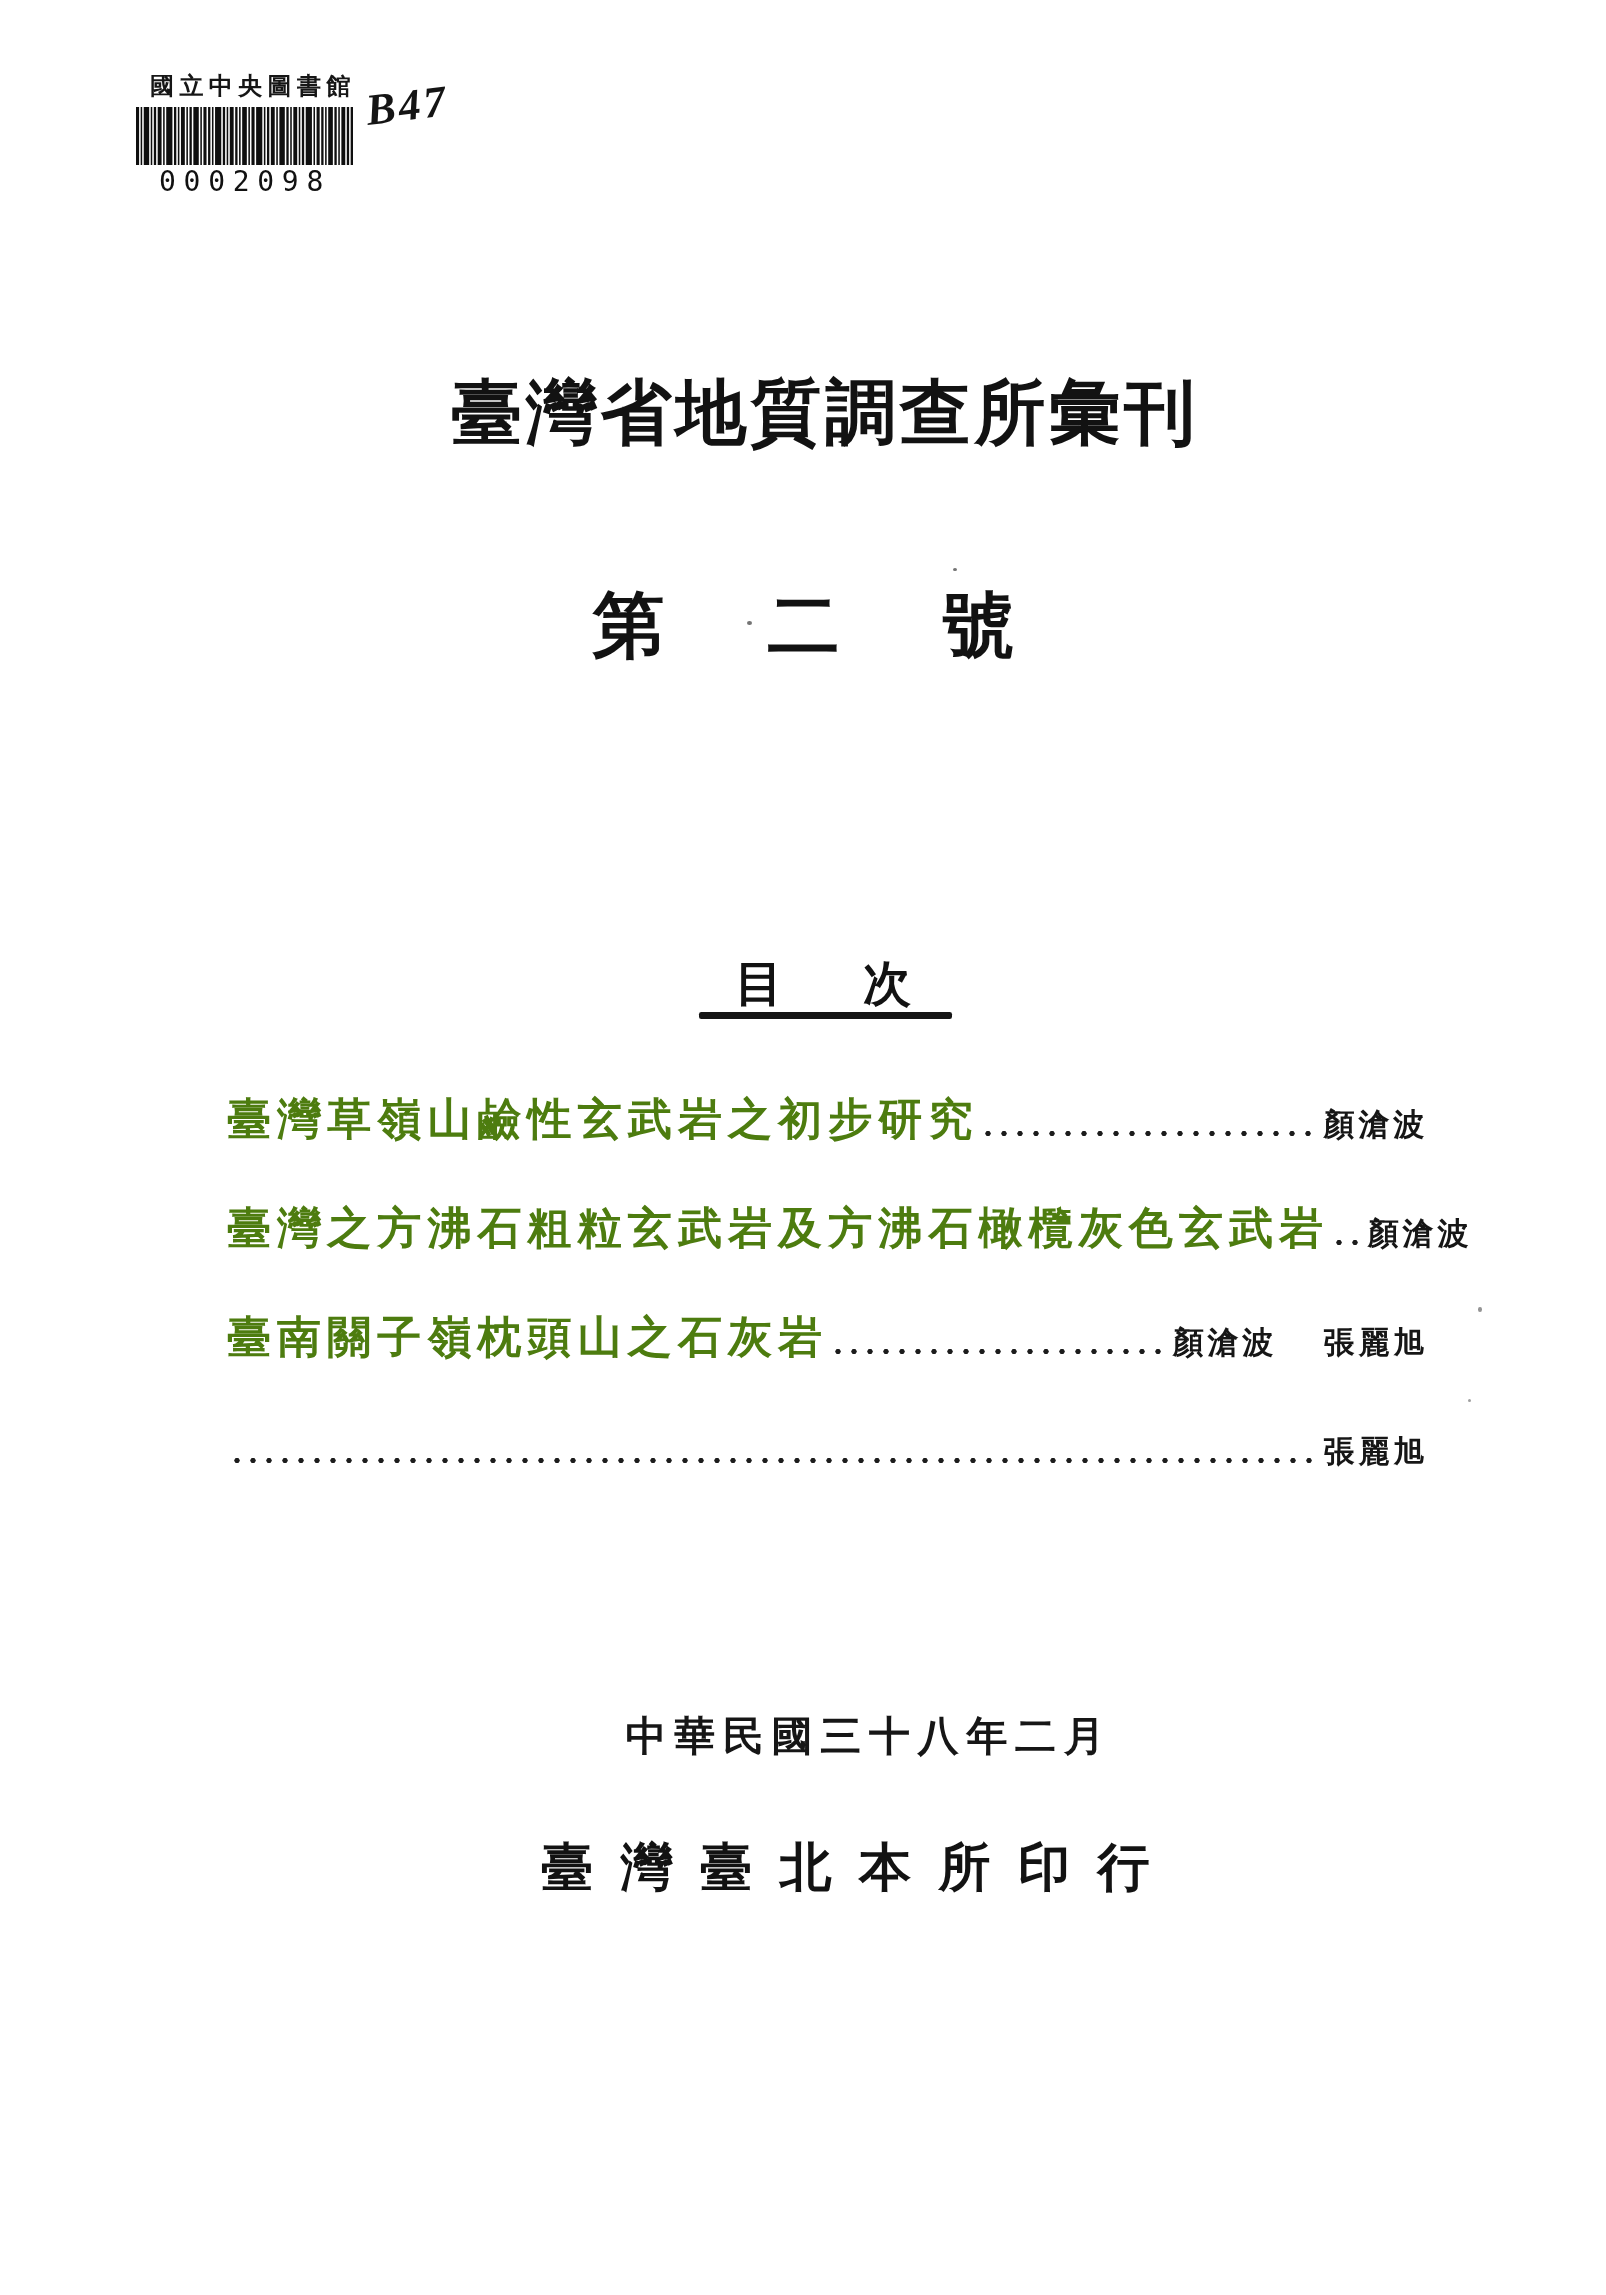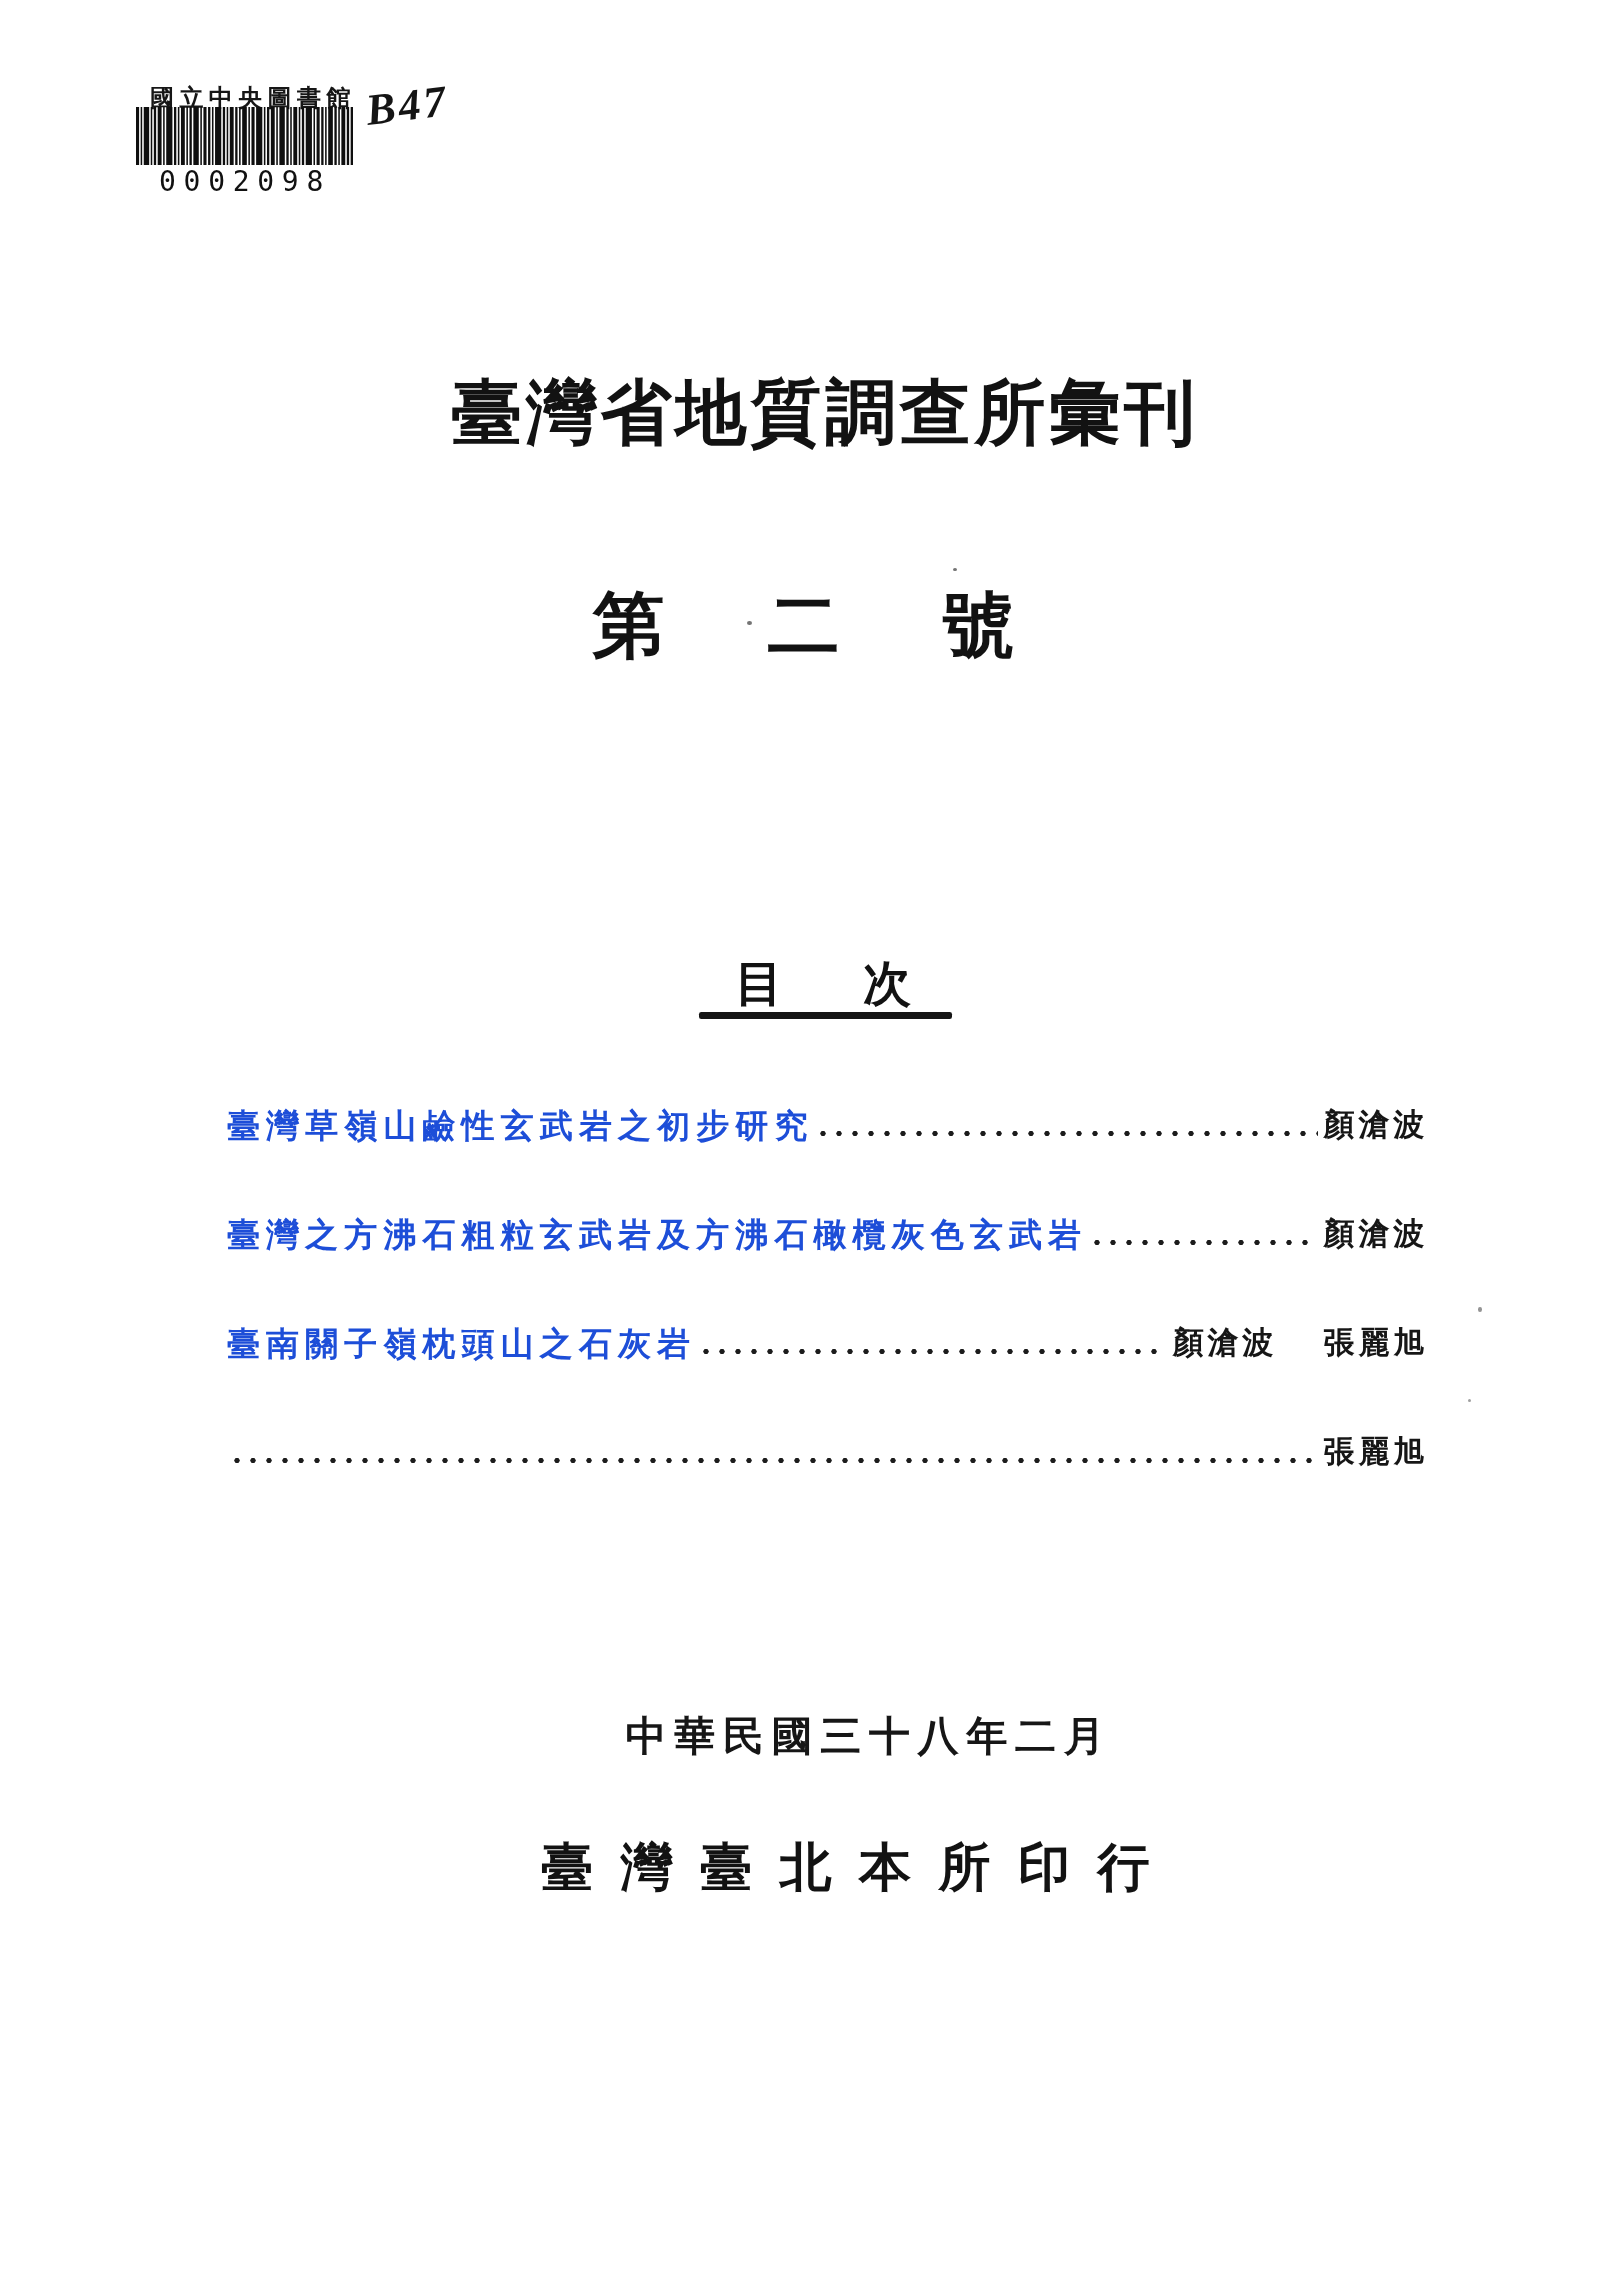--- a/index.html
+++ b/index.html
@@ -17,21 +17,20 @@
 
   
   .stamp-name {
     position: absolute;
     left: 150px; top: 70px;
     font-size: 24px;
     letter-spacing: 5.4px;
     font-weight: 600;
     color: #161616;
     white-space: nowrap;
-    margin-top: 12px;
   }
   .barcode {
     position: absolute;
     left: 136px; top: 107px;
     width: 217px; height: 58px;
   }
   .barcode-number {
     position: absolute;
     left: 144px; top: 165px;
     width: 202px;
@@ -102,24 +101,24 @@
     width: 1201px;
   }
   .toc-row {
     display: flex;
     align-items: flex-end;
     height: 49px;
     margin-bottom: 60px;
     white-space: nowrap;
   }
   .toc-title {
-    font-size: 33px;
+    font-size: 44px;
     font-weight: 600;
     letter-spacing: 6.1px;
-    color: #1d4ed8;
+    color: #4d7c0f;
   }
   .toc-leader {
     flex: 1 1 auto;
     height: 9.2px;
     margin: 0 6.1px 10.7px 1.5px;
     background-image: radial-gradient(circle, #1c1c1c 2.4px, rgba(0,0,0,0) 2.9px);
     background-size: 16px 9.2px;
     background-repeat: repeat-x;
     background-position: left center;
     min-width: 31px;

